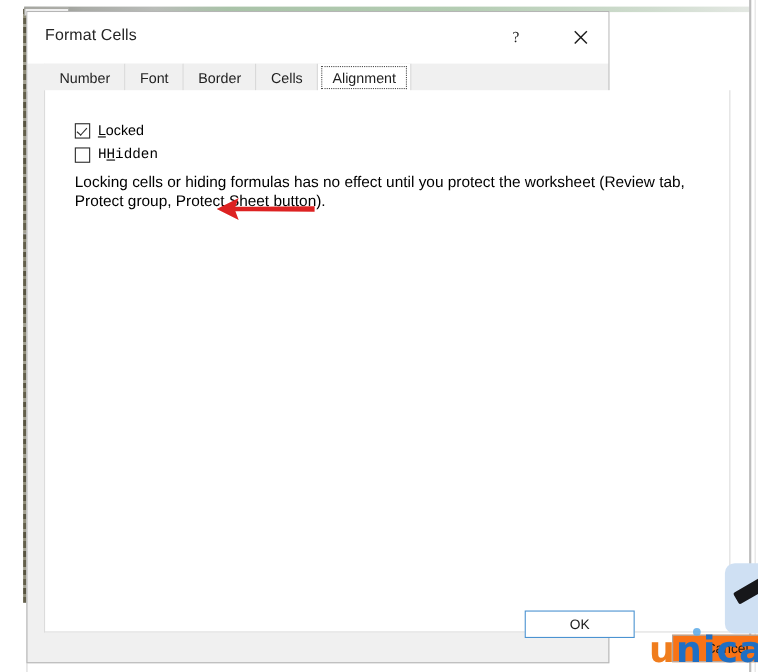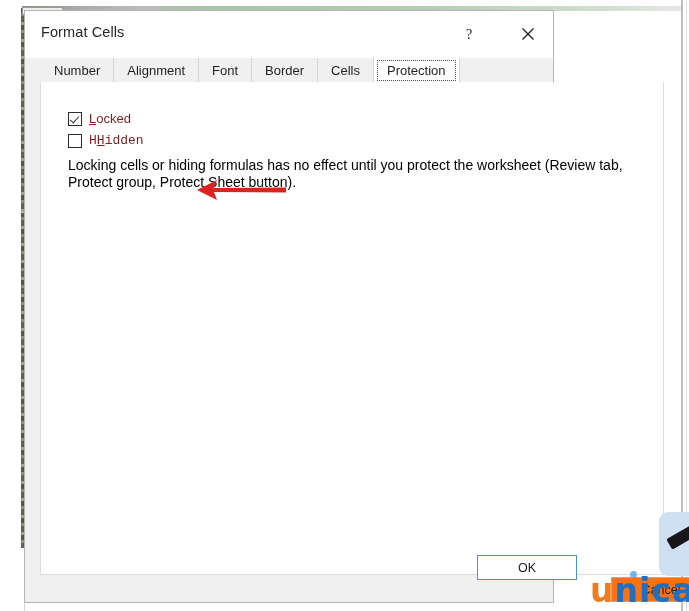--- a/index.html
+++ b/index.html
@@ -201,21 +201,21 @@
     top: 1px;
     width: 4px;
     height: 8px;
     border: solid #2b2b2b;
     border-width: 0 1.6px 1.6px 0;
     transform: rotate(42deg);
   }
   .check-label {
     margin-left: 7px;
     font-size: 13px;
-    color: #7f1d1d;
+    color: #000000;
     white-space: nowrap;
   }
   .check-label u {
     text-decoration: underline;
     text-underline-offset: 1px;
   }
 
   
   .desc {
     position: absolute;
@@ -358,35 +358,32 @@
         <line x1="1.5" y1="1.5" x2="12.5" y2="12.5" stroke="#1a1a1a" stroke-width="1.3"></line>
         <line x1="12.5" y1="1.5" x2="1.5" y2="12.5" stroke="#1a1a1a" stroke-width="1.3"></line>
       </svg>
     </button>
   </div>
 
   <div class="tabstrip">
     <div class="tabs">
       <div class="tab">
           <span>Number</span>
-        </div>
-      <div class="tab">
-          <span>Alignment</span>
         </div>
       <div class="tab">
           <span>Font</span>
         </div>
       <div class="tab">
           <span>Border</span>
         </div>
       <div class="tab">
           <span>Cells</span>
         </div>
       <div class="tab selected">
-        <span>Protection</span>
+        <span>Alignment</span>
         <span class="tab-focus"></span>
       </div>
     </div>
   </div>
 
   <div class="content-panel">
 
     <div class="check-row locked">
       <span class="checkbox checked"></span>
       <span class="check-label"><u>L</u><span>ocked</span></span>

